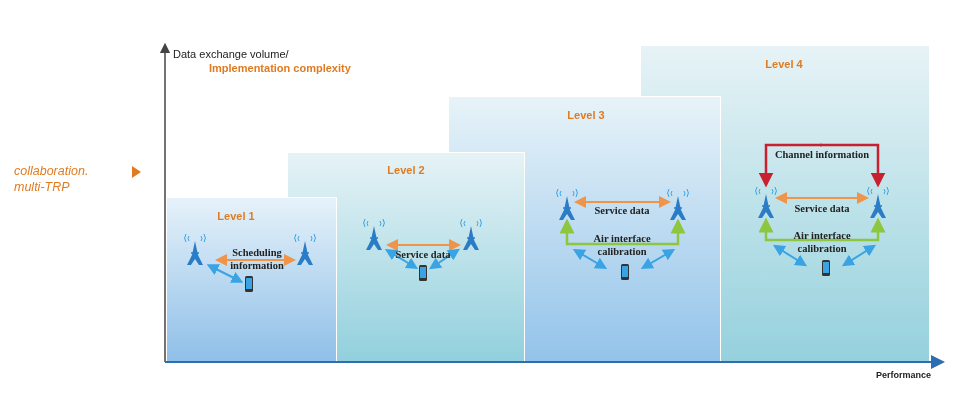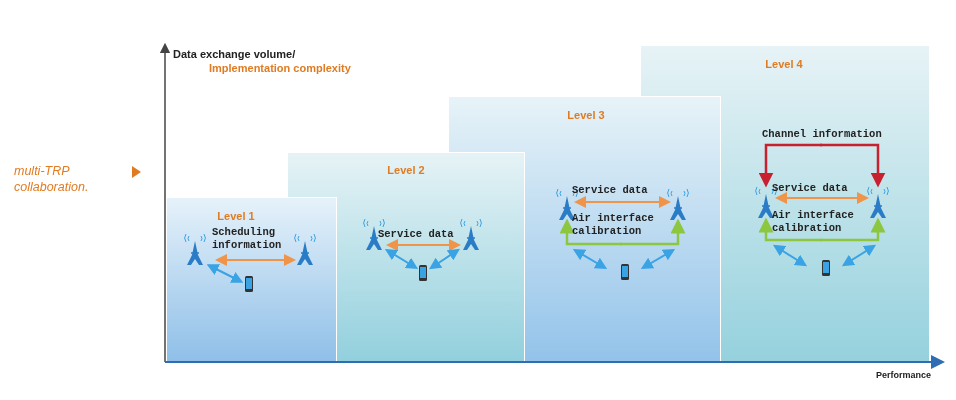--- a/index.html
+++ b/index.html
@@ -15,36 +15,36 @@
   .box1 { left:166px; top:197px; width:171px; height:165px;
           background:linear-gradient(#e6f2fa, #8fbfe8); }
   .box2 { left:287px; top:152px; width:238px; height:210px;
           background:linear-gradient(#e6f3f6, #92d0dd); }
   .box3 { left:448px; top:96px; width:273px; height:266px;
           background:linear-gradient(#e7f3f8, #93c3ea); }
   .box4 { left:640px; top:45px; width:290px; height:317px;
           background:linear-gradient(#e7f3f6, #95d1dd); }
   .lvl { color:#e07b22; font-weight:bold; font-size:11px; text-align:center;
          font-family:"Liberation Sans", sans-serif;margin-top:30px; }
-  .lbl { color:#222; font-weight:bold; font-size:10.5px; line-height:13px;
-         font-family:Liberation Mono, monospace; }
-  .ylabel1 { left:173px; top:48px; font-size:11px; font-weight:bold; color:#222;
+  .lbl { color:#222; font-weight:bold; font-size:10.5px; text-align:center; line-height:13px;
+         font-family:Liberation Serif, serif;margin-top:20px; }
+  .ylabel1 { left:173px; top:48px; font-size:11px; font-weight:normal; color:#222;
              font-family:"Liberation Sans", sans-serif; }
   .ylabel2 { left:173px; top:62px; font-size:11px; font-weight:bold; color:#e07b22;
              font-family:"Liberation Sans", sans-serif;margin-left:36px; }
   .xlabel { left:876px; top:370px; font-size:9px; font-weight:bold; color:#222;
             font-family:"Liberation Sans", sans-serif; }
   svg.overlay { position:absolute; left:0; top:0; }
 </style>
 </head>
 <body>
 
 <div class="abs caption">
+  <div>collaboration.</div>
   <div>multi-TRP</div>
-  <div>collaboration.</div>
 </div>
 <div class="abs caption-arrow"></div>
 
 <div class="abs box box4"></div>
 <div class="abs box box3"></div>
 <div class="abs box box2"></div>
 <div class="abs box box1"></div>
 
 <div class="abs lvl" style="left:196px;top:180px;width:80px;">Level 1</div>
 <div class="abs lvl" style="left:366px;top:134px;width:80px;">Level 2</div>

